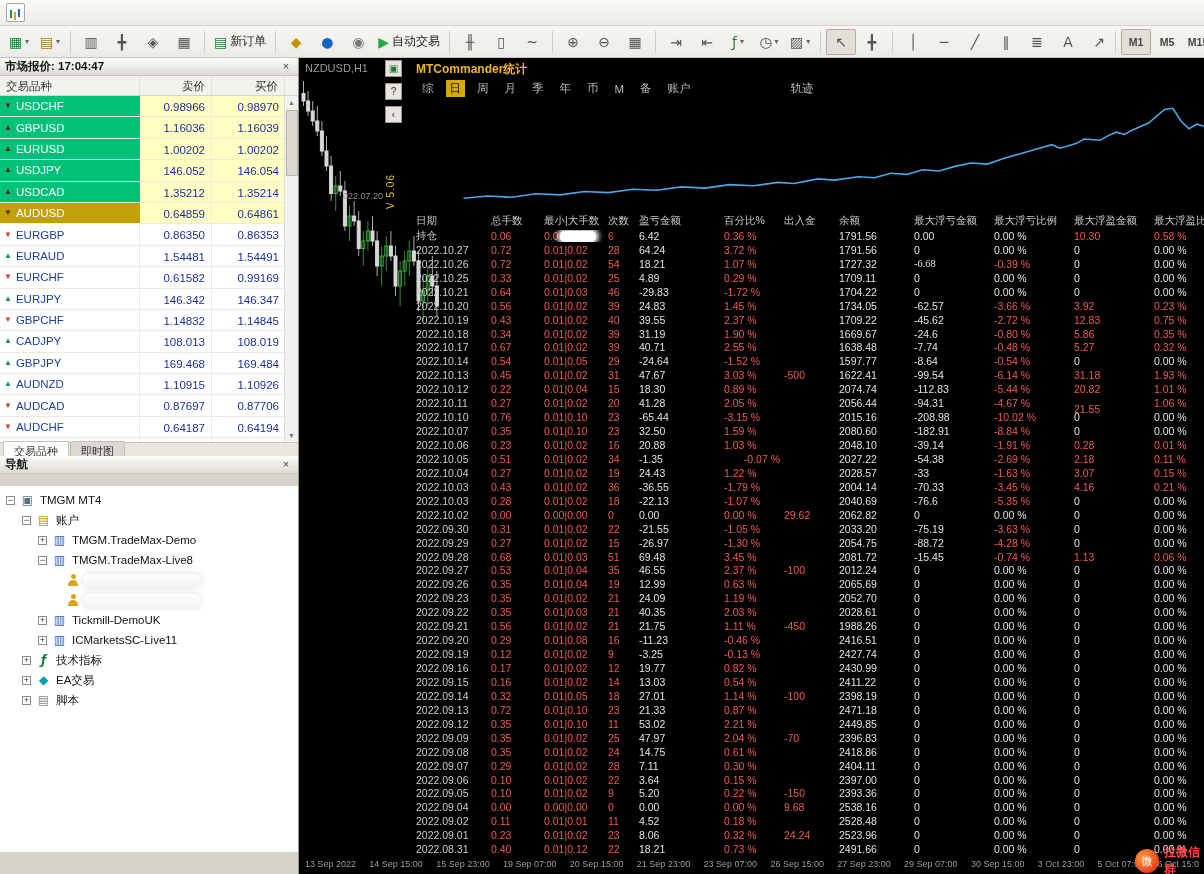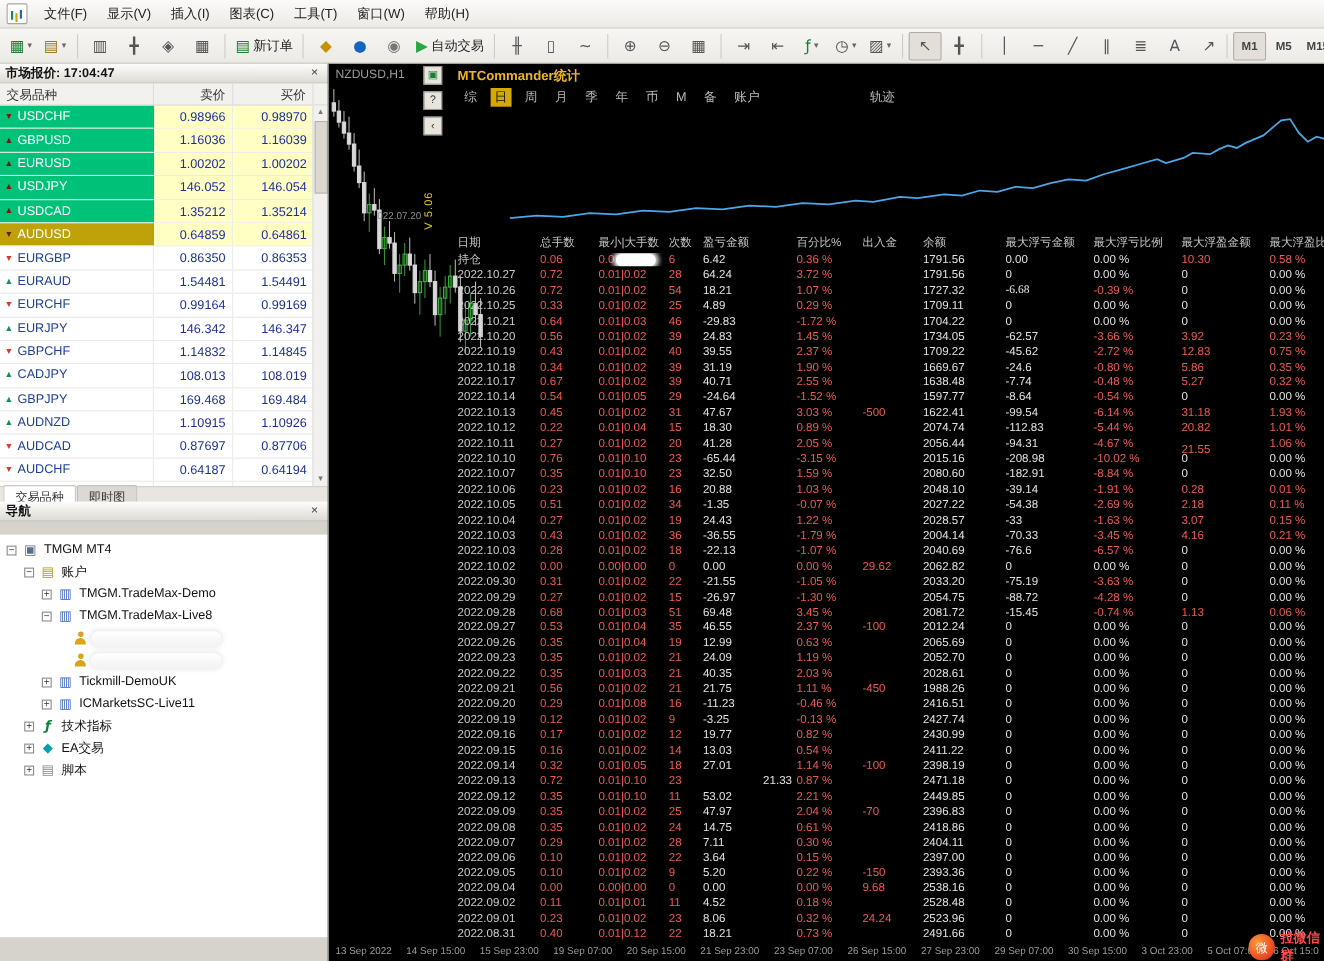--- a/index.html
+++ b/index.html
@@ -90,29 +90,20 @@
                  display:flex;align-items:center;justify-content:center;color:#fff;font-size:11px;flex:none;}
   .wechat-text{color:#ff4a4a;font-size:12px;font-weight:bold;}
 </style>
 </head>
 <body>
 
 <div class="screen">
 
   <div class="menubar">
     <div class="app-icon"></div>
-    <div id="menu-items" style="display:flex">
-        <span class="menu-item">文件(F)</span>
-        <span class="menu-item">显示(V)</span>
-        <span class="menu-item">插入(I)</span>
-        <span class="menu-item">图表(C)</span>
-        <span class="menu-item">工具(T)</span>
-        <span class="menu-item">窗口(W)</span>
-        <span class="menu-item">帮助(H)</span>
-      </div>
   </div>
 
   <div class="toolbar" id="toolbar">
       <div class="tb-btn">
         <span class="tb-glyph" style="color: rgb(30, 126, 52);">▦</span>
         <span class="tb-dd">▾</span>
       </div>
       <div class="tb-btn">
         <span class="tb-glyph" style="color: rgb(154, 123, 32);">▤</span>
         <span class="tb-dd">▾</span>
@@ -302,21 +293,21 @@
             <span>EURAUD</span>
           </div>
           <div class="mw-price p-bid">1.54481</div>
           <div class="mw-price p-ask">1.54491</div>
         </div>
         <div class="mw-row">
           <div class="mw-sym">
             <span class="mw-arrow down">▼</span>
             <span>EURCHF</span>
           </div>
-          <div class="mw-price p-bid">0.99164</div>
+          <div class="mw-price p-bid">0.61582</div>
           <div class="mw-price p-ask">0.99169</div>
         </div>
         <div class="mw-row">
           <div class="mw-sym">
             <span class="mw-arrow up">▲</span>
             <span>EURJPY</span>
           </div>
           <div class="mw-price p-bid">146.342</div>
           <div class="mw-price p-ask">146.347</div>
         </div>
@@ -774,21 +765,21 @@
           <div class="sc t-red" style="width: 80px;">-1.91 %</div>
           <div class="sc t-red" style="width: 80px;">0.28</div>
           <div class="sc t-red" style="width: 60px;">0.01 %</div>
         </div>
         <div class="srow">
           <div class="sc t-date" style="width: 75px;">2022.10.05</div>
           <div class="sc t-red" style="width: 53px;">0.51</div>
           <div class="sc t-red" style="width: 64px;">0.01|0.02</div>
           <div class="sc t-red" style="width: 31px;">34</div>
           <div class="sc t-white" style="width: 85px;">-1.35</div>
-          <div class="sc t-red" style="width: 60px;">-0.07 %</div>
+          <div class="sc t-red" style="width: 60px; text-align: right;">-0.07 %</div>
           <div class="sc t-red" style="width: 55px;"></div>
           <div class="sc t-white" style="width: 75px;">2027.22</div>
           <div class="sc t-white" style="width: 80px;">-54.38</div>
           <div class="sc t-red" style="width: 80px;">-2.69 %</div>
           <div class="sc t-red" style="width: 80px;">2.18</div>
           <div class="sc t-red" style="width: 60px;">0.11 %</div>
         </div>
         <div class="srow">
           <div class="sc t-date" style="width: 75px;">2022.10.04</div>
           <div class="sc t-red" style="width: 53px;">0.27</div>
@@ -820,21 +811,21 @@
         <div class="srow">
           <div class="sc t-date" style="width: 75px;">2022.10.03</div>
           <div class="sc t-red" style="width: 53px;">0.28</div>
           <div class="sc t-red" style="width: 64px;">0.01|0.02</div>
           <div class="sc t-red" style="width: 31px;">18</div>
           <div class="sc t-white" style="width: 85px;">-22.13</div>
           <div class="sc t-red" style="width: 60px;">-1.07 %</div>
           <div class="sc t-red" style="width: 55px;"></div>
           <div class="sc t-white" style="width: 75px;">2040.69</div>
           <div class="sc t-white" style="width: 80px;">-76.6</div>
-          <div class="sc t-red" style="width: 80px;">-6.57 %</div>
+          <div class="sc t-red" style="width: 80px;">-5.35 %</div>
           <div class="sc t-white" style="width: 80px;">0</div>
           <div class="sc t-white" style="width: 60px;">0.00 %</div>
         </div>
         <div class="srow">
           <div class="sc t-date" style="width: 75px;">2022.10.02</div>
           <div class="sc t-red" style="width: 53px;">0.00</div>
           <div class="sc t-red" style="width: 64px;">0.00|0.00</div>
           <div class="sc t-red" style="width: 31px;">0</div>
           <div class="sc t-white" style="width: 85px;">0.00</div>
           <div class="sc t-red" style="width: 60px;">0.00 %</div>
@@ -1025,21 +1016,21 @@
           <div class="sc t-white" style="width: 80px;">0</div>
           <div class="sc t-white" style="width: 80px;">0.00 %</div>
           <div class="sc t-white" style="width: 80px;">0</div>
           <div class="sc t-white" style="width: 60px;">0.00 %</div>
         </div>
         <div class="srow">
           <div class="sc t-date" style="width: 75px;">2022.09.13</div>
           <div class="sc t-red" style="width: 53px;">0.72</div>
           <div class="sc t-red" style="width: 64px;">0.01|0.10</div>
           <div class="sc t-red" style="width: 31px;">23</div>
-          <div class="sc t-white" style="width: 85px; text-align: right;">21.33</div>
+          <div class="sc t-white" style="width: 85px;">21.33</div>
           <div class="sc t-red" style="width: 60px;">0.87 %</div>
           <div class="sc t-red" style="width: 55px;"></div>
           <div class="sc t-white" style="width: 75px;">2471.18</div>
           <div class="sc t-white" style="width: 80px;">0</div>
           <div class="sc t-white" style="width: 80px;">0.00 %</div>
           <div class="sc t-white" style="width: 80px;">0</div>
           <div class="sc t-white" style="width: 60px;">0.00 %</div>
         </div>
         <div class="srow">
           <div class="sc t-date" style="width: 75px;">2022.09.12</div>

